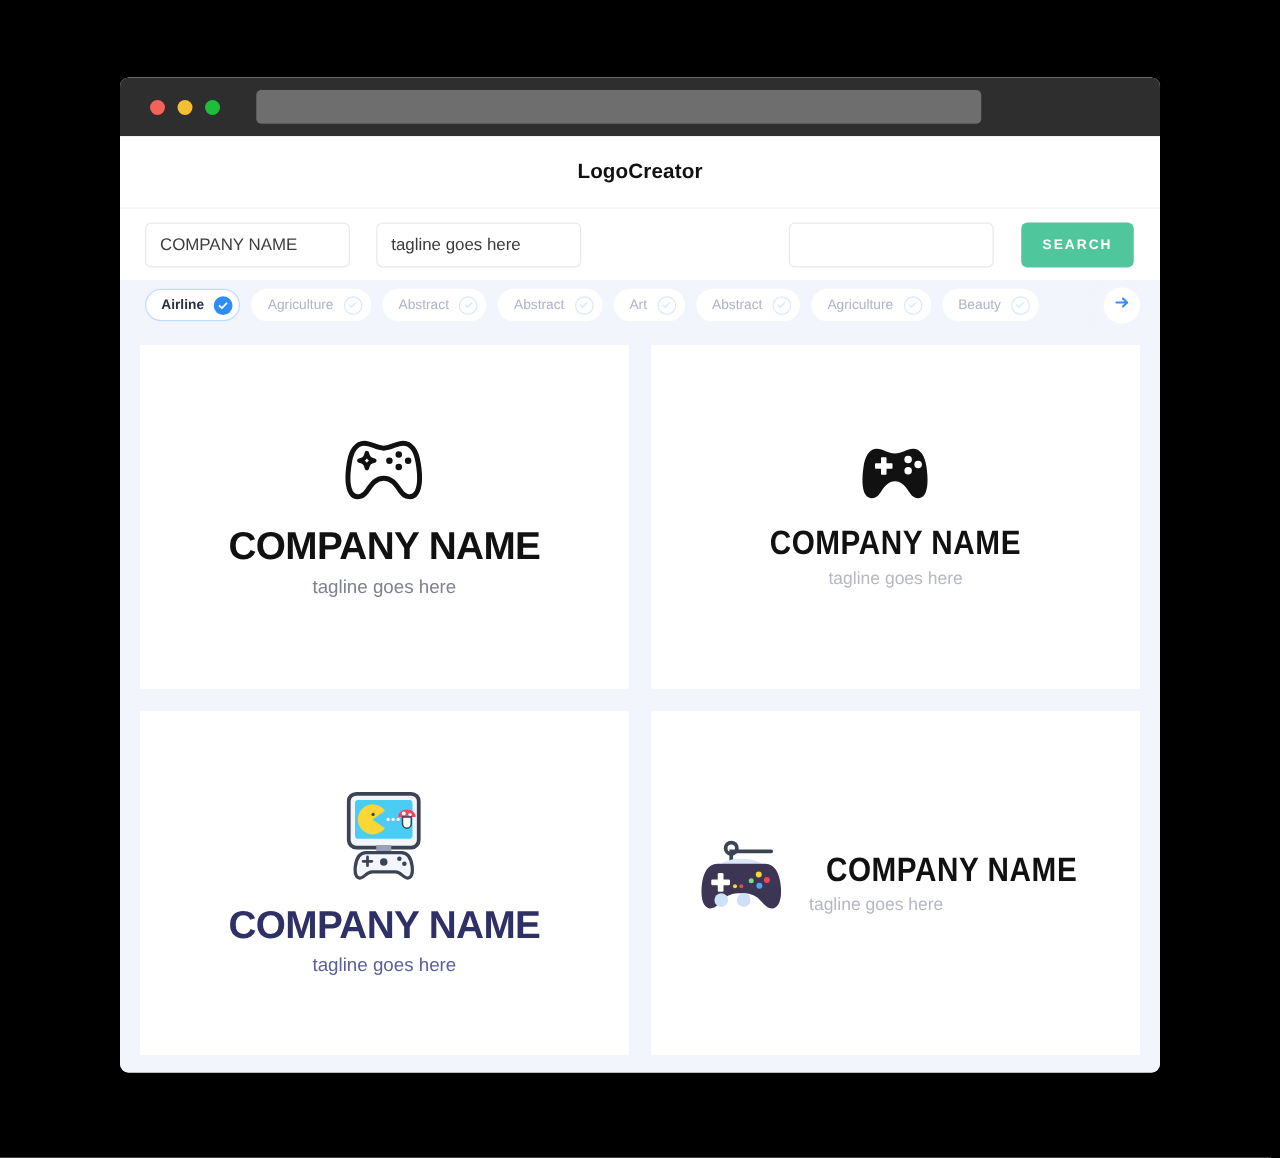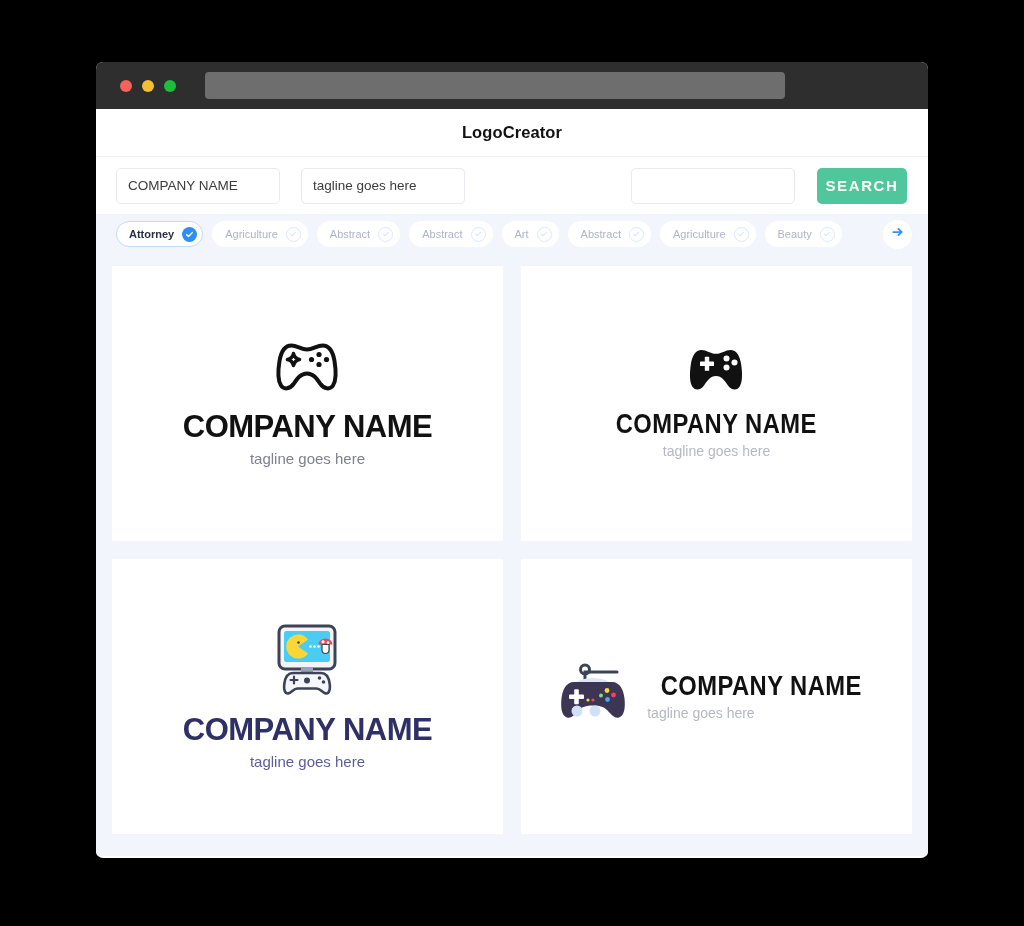--- a/index.html
+++ b/index.html
@@ -36,21 +36,21 @@
   .urlbar {
     margin-left: 29px;
     height: 27px;
     width: 580px;
     background: #6e6e6e;
     border-radius: 4px;
   }
 
   
   .app-header {
-    height: 48px;
+    height: 58px;
     background: #ffffff;
     display: flex;
     align-items: center;
     justify-content: center;
     border-bottom: 1px solid #f0f0f4;
   }
   .brand {
     font-size: 16.5px;
     font-weight: bold;
     color: #111111;
@@ -81,21 +81,21 @@
   .field-company { width: 164px; }
   .field-tagline { width: 164px; margin-left: 21px; }
   .field-extra   { width: 164px; margin-left: 166px; }
   .btn-search {
     margin-left: 22px;
     width: 90px; height: 36px;
     background: #4fc69c;
     border: none;
     border-radius: 5px;
     color: #ffffff;
-    font-size: 15px;
+    font-size: 11px;
     font-weight: bold;
     letter-spacing: 1.6px;
     display: flex;
     align-items: center;
     justify-content: center;
     cursor: pointer;
   }
 
   
   .chipbar {
@@ -228,21 +228,21 @@
   <div class="search-row">
     <div class="field field-company">COMPANY NAME</div>
     <div class="field field-tagline">tagline goes here</div>
     <div class="field field-extra"></div>
     <div class="btn-search">SEARCH</div>
   </div>
 
   <div class="chipbar">
 
     <div class="chip active">
-      <span>Attorney</span>
+      <span>Airline</span>
       <span class="chk on">
         <svg width="9" height="9" viewBox="0 0 12 12">
             <path d="M2.2 6.2 L4.7 8.6 L9.6 3.5" stroke="#ffffff" stroke-width="1.9" fill="none" stroke-linecap="round" stroke-linejoin="round"></path>
           </svg>
       </span>
     </div>
 
     <div class="chip">
       <span>Agriculture</span>
       <span class="chk off">

